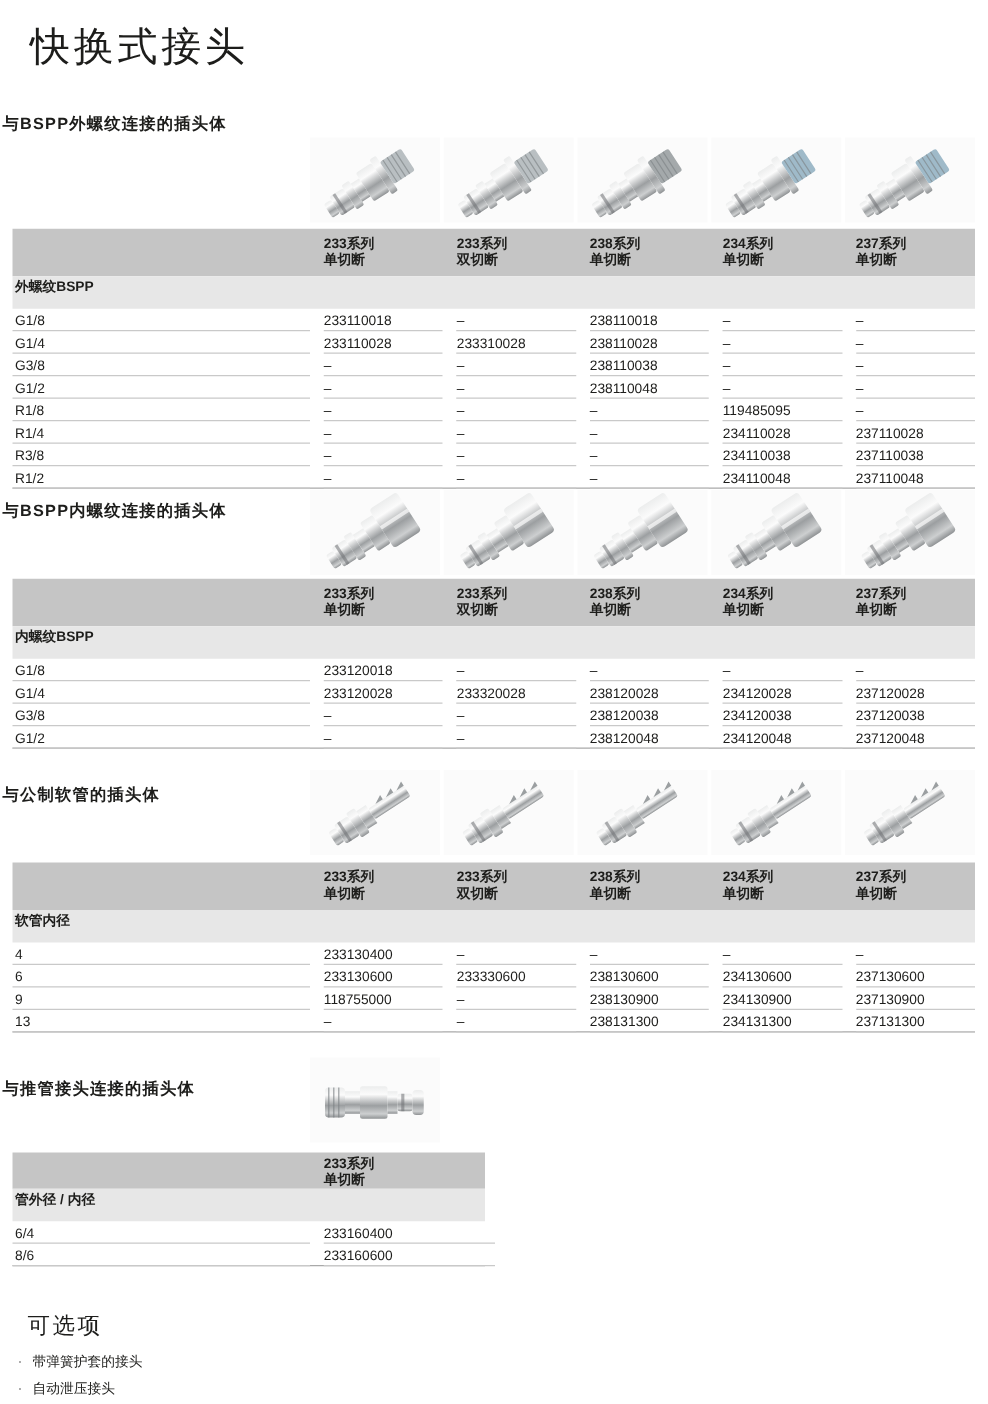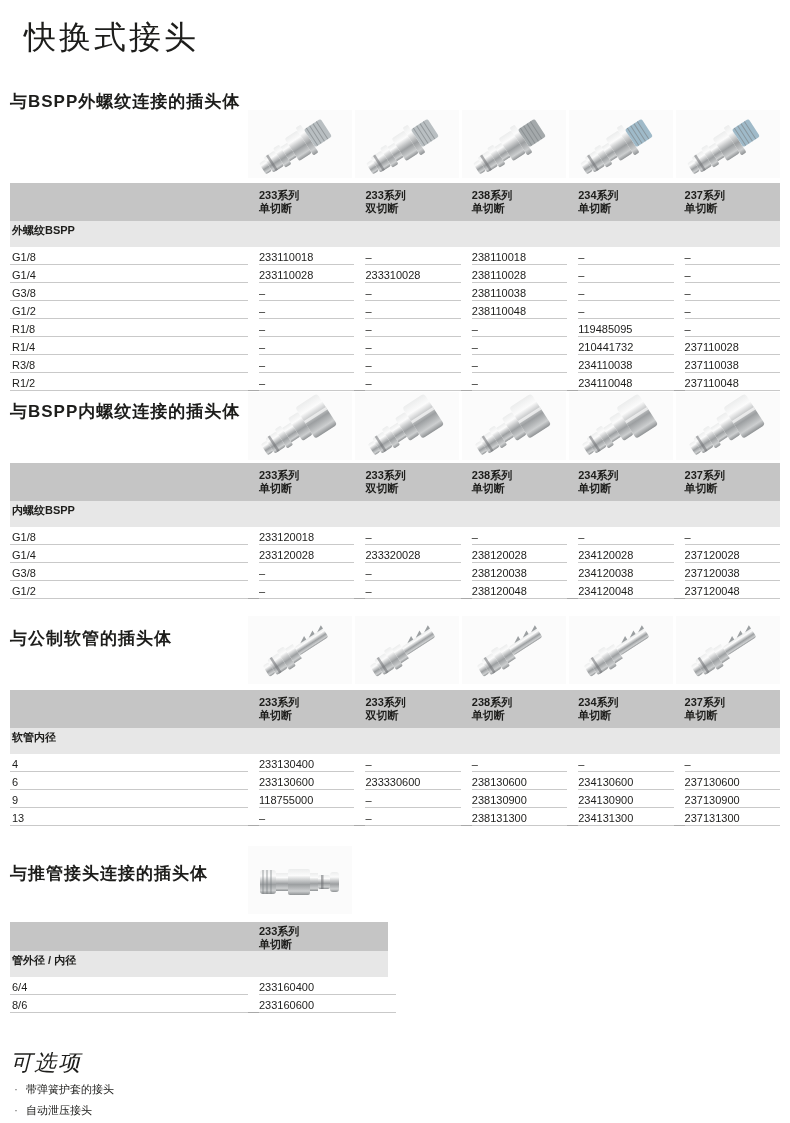--- a/index.html
+++ b/index.html
@@ -1,22 +1,22 @@
 <!DOCTYPE html>
 <html><head>
 <meta charset="utf-8">
 <style>
   * { margin:0; padding:0; box-sizing:border-box; }
   html,body { width:790px; height:1123px; background:#ffffff; position:relative;
               font-family:"Liberation Sans", sans-serif; color:#1d1d1b; }
   .abs { position:absolute; }
 
   .page-title { left:10px; top:16px; font-size:32px; font-weight:400; letter-spacing:3px;margin-left:14px; }
-  .sec-heading { left:10px; font-size:17px; font-weight:700; letter-spacing:1px; }
-  .opt-heading { left:10px; font-size:22px; font-weight:400; letter-spacing:2px;font-style:italic; }
+  .sec-heading { left:2px; font-size:13px; font-weight:700; letter-spacing:1px; }
+  .opt-heading { left:22px; font-size:18px; font-weight:400; letter-spacing:2px; }
 
   
   .tb { left:10px; width:770px; font-size:11px; }
   .tb.small { width:378px; }
   .grid { display:grid; grid-template-columns:238px repeat(5,1fr); column-gap:11px; }
   .tb.small .grid { grid-template-columns:238px 137px; }
   .th { background:#c5c5c5; min-height:38px; padding-top:6px; }
   .tb.small .th { min-height:28px; padding-top:3px; }
   .hc { font-weight:700; line-height:13px; }
   .gb { background:#e7e7e7; height:26px; line-height:18px; font-weight:700; padding-left:2px; }
@@ -191,21 +191,21 @@
     <div class="tc">–</div>
     <div class="tc">–</div>
     <div class="tc">119485095</div>
     <div class="tc">–</div>
   </div>
   <div class="grid tr">
     <div class="tc tl">R1/4</div>
     <div class="tc">–</div>
     <div class="tc">–</div>
     <div class="tc">–</div>
-    <div class="tc">210441732</div>
+    <div class="tc">234110028</div>
     <div class="tc">237110028</div>
   </div>
   <div class="grid tr">
     <div class="tc tl">R3/8</div>
     <div class="tc">–</div>
     <div class="tc">–</div>
     <div class="tc">–</div>
     <div class="tc">234110038</div>
     <div class="tc">237110038</div>
   </div>

